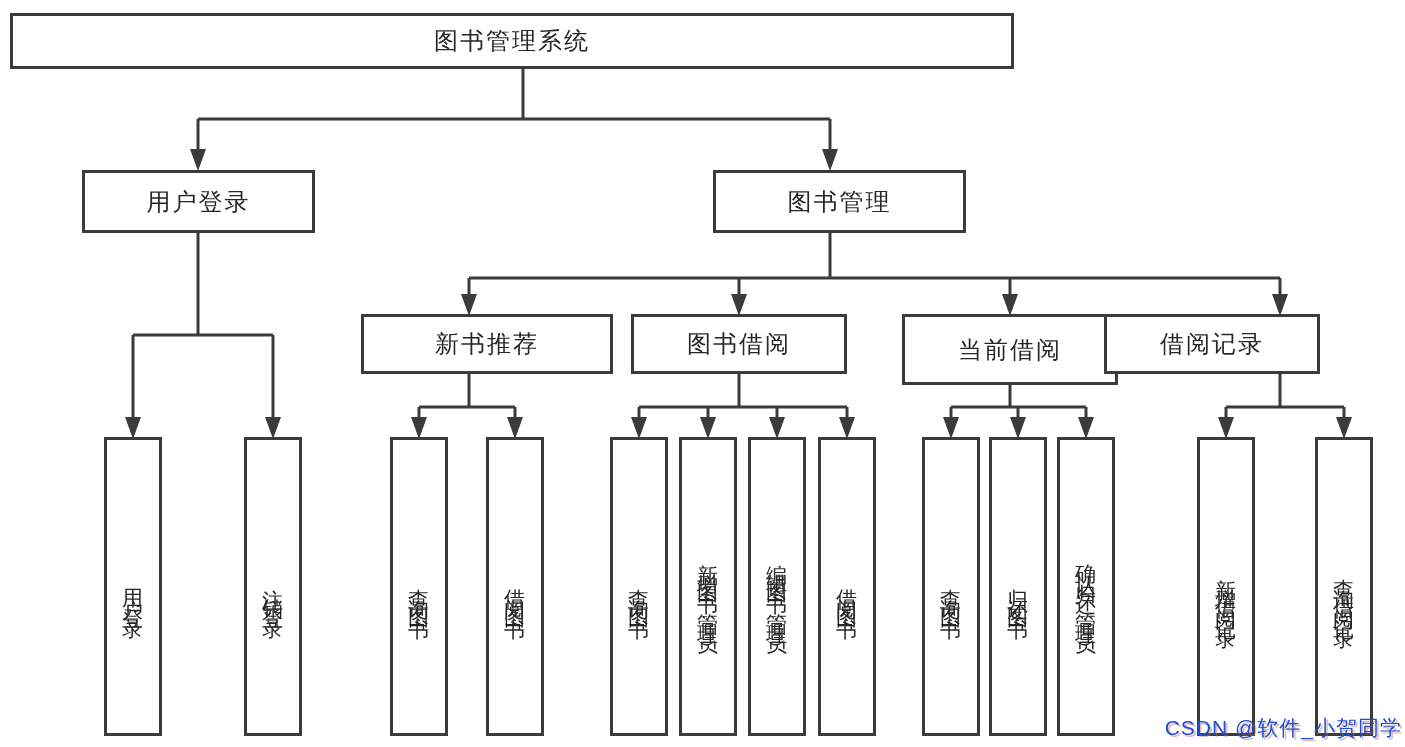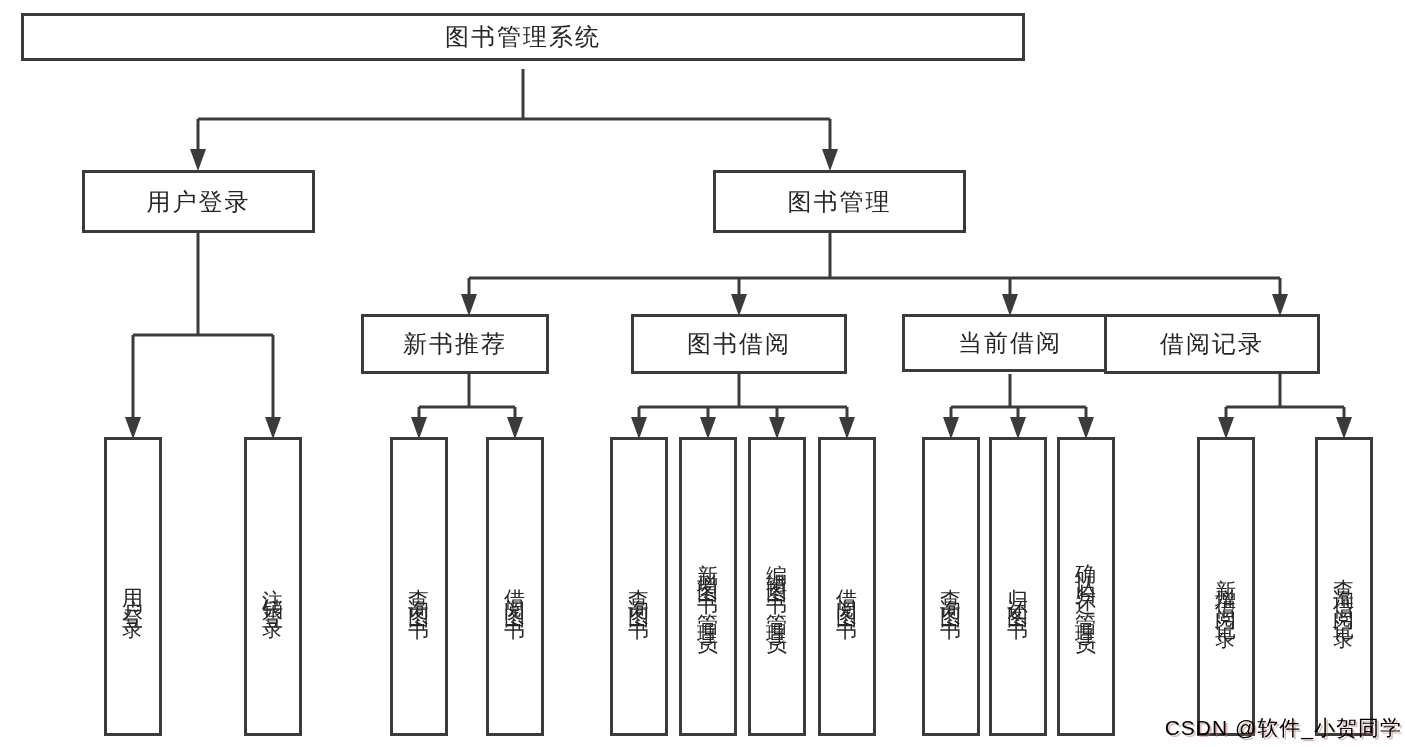--- a/index.html
+++ b/index.html
@@ -39,21 +39,21 @@
     margin-bottom: -10px; 
     line-height: 1;
     color: #262626;
   }
   .watermark {
     position: absolute;
     right: 3px;
     bottom: 5px;
     font-size: 21px;
     letter-spacing: 1px;
-    color: #000000;
+    color: #1d4ed8;
     text-shadow: 2px 2px 0 rgba(186, 103, 92, 0.45);
     z-index: 5;
     white-space: nowrap;
   }
 </style>
 </head>
 <body>
 
 <div class="canvas">
 
@@ -116,38 +116,38 @@
       <polygon points="769,417 785,417 777,439"></polygon>
       <polygon points="839,417 855,417 847,439"></polygon>
       <polygon points="943,417 959,417 951,439"></polygon>
       <polygon points="1010,417 1026,417 1018,439"></polygon>
       <polygon points="1078,417 1094,417 1086,439"></polygon>
       <polygon points="1218,417 1234,417 1226,439"></polygon>
       <polygon points="1336,417 1352,417 1344,439"></polygon>
     </g>
   </svg>
 
-  <div class="node hlabel" style="left:21px; top:13px; width:1004px; height:48px;">
+  <div class="node hlabel" style="left:10px; top:13px; width:1004px; height:56px;">
     <span>图书管理系统</span>
   </div>
 
   <div class="node hlabel" style="left:82px; top:170px; width:233px; height:63px;">
     <span>用户登录</span>
   </div>
   <div class="node hlabel" style="left:713px; top:170px; width:253px; height:63px;">
     <span>图书管理</span>
   </div>
 
-  <div class="node hlabel" style="left:361px; top:314px; width:188px; height:60px;">
+  <div class="node hlabel" style="left:361px; top:314px; width:252px; height:60px;">
     <span>新书推荐</span>
   </div>
   <div class="node hlabel" style="left:631px; top:314px; width:216px; height:60px;text-align:center;">
     <span>图书借阅</span>
   </div>
-  <div class="node hlabel" style="left:902px; top:314px; width:216px; height:58px;">
+  <div class="node hlabel" style="left:902px; top:314px; width:216px; height:71px;">
     <span>当前借阅</span>
   </div>
   <div class="node hlabel" style="left:1104px; top:314px; width:216px; height:60px;">
     <span>借阅记录</span>
   </div>
 
   <div class="node leaf" style="left:104px; top:437px; width:58px; height:299px;">
     <span class="vtext">用户登录</span>
   </div>
   <div class="node leaf" style="left:244px; top:437px; width:58px; height:299px;">

